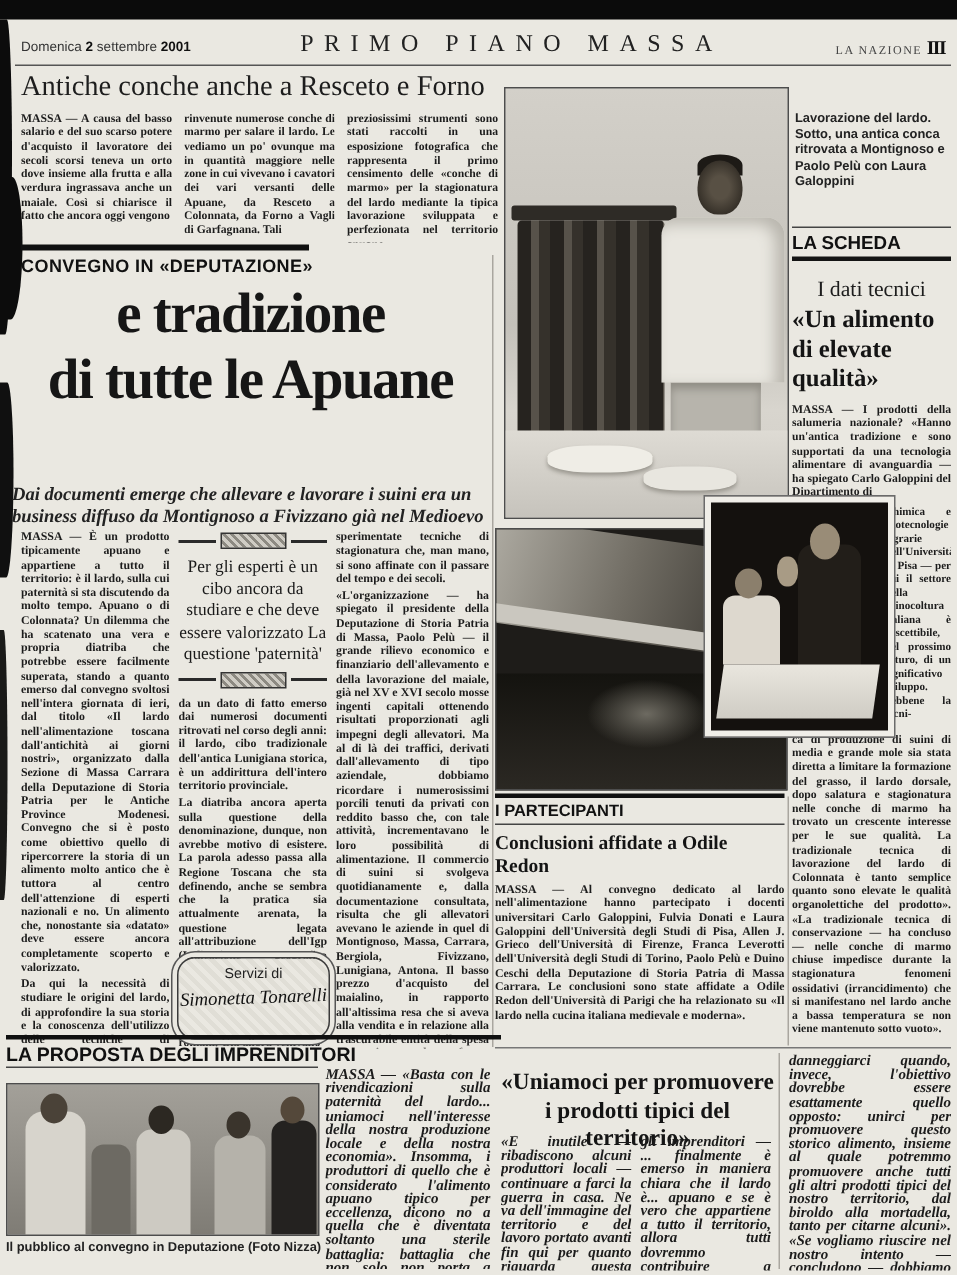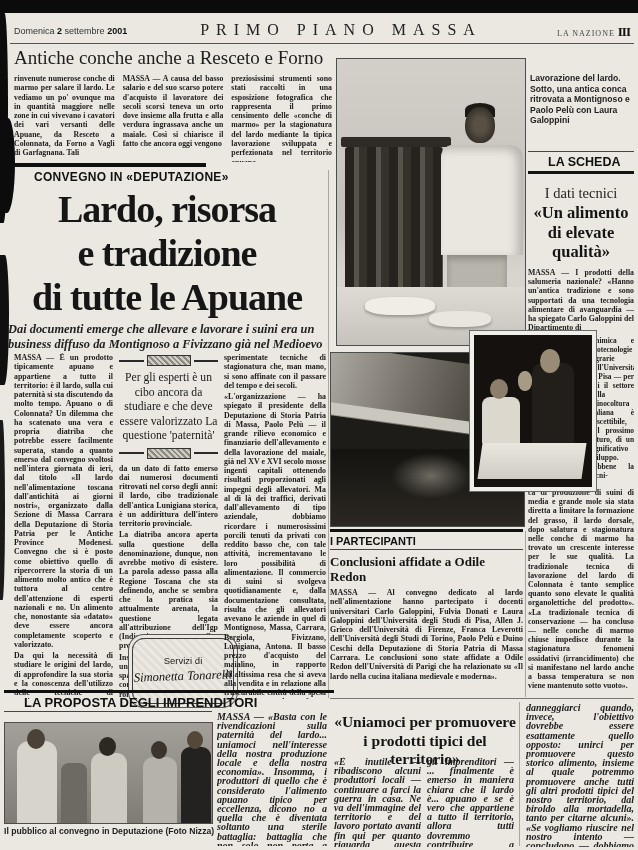--- a/index.html
+++ b/index.html
@@ -32,22 +32,22 @@
   .mcol{top:353px;height:346px;font-size:7.9px;line-height:9.25px;font-weight:600;}
   .mcol p{margin:0 0 2px 0;}
   .mcol1{left:14px;width:99px;}
   .mcol2{left:119px;width:99px;height:280px;}
   .mcol3{left:224px;width:102px;font-family:Liberation Serif, serif;}
   .orn{display:flex;align-items:center;gap:3px;margin:2px 0 5px 0;}
   .orn-line{flex:1;height:2px;background:#2a2a2a;}
   .orn-box{width:42px;height:9px;border:1px solid #333;
     background:repeating-linear-gradient(45deg,#cfccc4 0 2px,#8d8a82 2px 4px);}
   .pullquote{font-weight:normal;font-size:11.6px;line-height:14.5px;text-align:center;margin-bottom:4px;color:#191919;}
-  .byline-box{left:132px;top:638px;width:100px;height:48px;border:1px solid #3a3a3a;border-radius:12px;
-    box-shadow:0 0 0 3px #eae8e1,0 0 0 4px #555;text-align:center;padding-top:16px;
+  .byline-box{left:118px;top:638px;width:100px;height:48px;border:1px solid #3a3a3a;border-radius:12px;
+    box-shadow:0 0 0 3px #eae8e1,0 0 0 4px #555;text-align:center;padding-top:5px;
     background:repeating-linear-gradient(45deg,#eae8e1 0 3px,#e0ded6 3px 6px);}
   .byline-prefix{font-family:"Liberation Sans",sans-serif;font-size:9.5px;color:#222;}
   .byline-name{font-style:italic;font-size:12.5px;margin-top:3px;color:#111;transform:rotate(-2deg);}
   
   .photo{border:1px solid #4d4d4d;overflow:hidden;}
   .photoA{left:336px;top:58px;width:188px;height:286px;background:linear-gradient(180deg,#d3d0c9 0%,#c4c1ba 55%,#d8d5ce 75%,#cfccc5 100%);}
   .pA-rack{position:absolute;left:8px;top:88px;width:98px;height:150px;
     background:repeating-linear-gradient(90deg,#26231f 0 9px,#57524a 9px 14px,#35312b 14px 22px);border-radius:3px;}
   .pA-rackbar{position:absolute;left:4px;top:78px;width:110px;height:10px;background:#2e2b26;border-radius:2px;}
   .pA-head{position:absolute;left:128px;top:48px;width:30px;height:36px;background:radial-gradient(#585044 30%,#2f2a23 80%);border-radius:50% 50% 45% 45%;}
@@ -74,26 +74,26 @@
   .pD-h1{position:absolute;left:22px;top:6px;width:18px;height:20px;background:#4a4238;border-radius:50%;}
   .pD-f2{position:absolute;left:86px;top:30px;width:36px;height:70px;background:#cdcac2;border-radius:10px 10px 0 0;}
   .pD-h2{position:absolute;left:94px;top:14px;width:17px;height:19px;background:#2c2822;border-radius:50%;}
   .pD-f3{position:absolute;left:138px;top:34px;width:34px;height:66px;background:#b5b2aa;border-radius:10px 10px 0 0;}
   .pD-h3{position:absolute;left:146px;top:18px;width:16px;height:18px;background:#3a342c;border-radius:50%;}
   .pD-f4{position:absolute;left:176px;top:24px;width:30px;height:76px;background:#242220;border-radius:9px 9px 0 0;}
   .pD-h4{position:absolute;left:182px;top:8px;width:16px;height:18px;background:#54483a;border-radius:50%;}
   .pD-f5{position:absolute;left:56px;top:40px;width:26px;height:60px;background:#6d6a63;border-radius:8px 8px 0 0;}
   
   .photo-caption{left:530px;top:73px;width:103px;font-family:"Liberation Sans",sans-serif;font-weight:bold;font-size:8.6px;line-height:10.6px;color:#222;}
-  .sec-head{font-family:"Liberation Sans",sans-serif;font-weight:bold;color:#111;margin-left:20px;}
+  .sec-head{font-family:"Liberation Sans",sans-serif;font-weight:bold;color:#111;}
   .scheda-rule-thin{left:528px;top:151px;width:106px;height:1px;background:#444;}
   .scheda-kicker{left:528px;top:155px;font-size:12.5px;}
   .scheda-rule-thick{left:528px;top:171px;width:106px;height:2.5px;background:#141414;}
   .scheda-t1{left:528px;top:185px;width:106px;text-align:center;font-size:14.5px;color:#1d1d1d;}
-  .scheda-t2{left:528px;top:203px;width:106px;text-align:center;font-weight:bold;font-size:16.5px;line-height:19.5px;color:#141414;}
+  .scheda-t2{left:528px;top:203px;width:106px;text-align:left;font-weight:bold;font-size:16.5px;line-height:19.5px;color:#141414;}
   .scheda-body{font-size:7.8px;line-height:9.2px;font-weight:600;}
   .scheda-b1{left:528px;top:268px;width:106px;height:64px;}
   .scheda-b2{left:590px;top:336px;width:44px;height:148px;font-size:7.4px;line-height:9px;}
   .scheda-b3{left:528px;top:488px;width:106px;height:208px;}
   .vrule1{left:328px;top:170px;width:1px;height:528px;background:#a9a69f;}
   .vrule2{left:525px;top:531px;width:1px;height:166px;background:#a9a69f;}
   
   .part-box{left:330px;top:529px;width:193px;}
   .part-rule-thick{width:193px;height:3px;background:#101010;}
   .part-kicker{font-size:11px;margin:3px 0 2px 0;}
@@ -131,29 +131,28 @@
 </div>
 <div class="abs hdr-section">PRIMO PIANO MASSA</div>
 <div class="abs hdr-mast">
   <span>LA NAZIONE</span>
   <span class="hdr-pageno">III</span>
 </div>
 <div class="abs hdr-rule"></div>
 
 <div class="abs top-headline">Antiche conche anche a Resceto e Forno</div>
 <div class="abs top-cols">
+  <div class="jt">MASSA — A causa del basso salario e del suo scarso potere d'acquisto il lavoratore dei secoli scorsi teneva un orto dove insieme alla frutta e alla verdura ingrassava anche un maiale. Così si chiarisce il fatto che ancora oggi vengono</div>
   <div class="jt">rinvenute numerose conche di marmo per salare il lardo. Le vediamo un po' ovunque ma in quantità maggiore nelle zone in cui vivevano i cavatori dei vari versanti delle Apuane, da Resceto a Colonnata, da Forno a Vagli di Garfagnana. Tali</div>
-  <div class="jt">MASSA — A causa del basso salario e del suo scarso potere d'acquisto il lavoratore dei secoli scorsi teneva un orto dove insieme alla frutta e alla verdura ingrassava anche un maiale. Così si chiarisce il fatto che ancora oggi vengono</div>
   <div class="jt">preziosissimi strumenti sono stati raccolti in una esposizione fotografica che rappresenta il primo censimento delle «conche di marmo» per la stagionatura del lardo mediante la tipica lavorazione sviluppata e perfezionata nel territorio apuano.</div>
 </div>
 
 <div class="abs kicker-bar"></div>
 <div class="abs kicker-text sec-head">CONVEGNO IN «DEPUTAZIONE»</div>
 <div class="abs headline">
-  <div>Lardo, risorsa</div>
   <div>e tradizione</div>
   <div>di tutte le Apuane</div>
 </div>
 <div class="abs deck">Dai documenti emerge che allevare e lavorare i suini era un business diffuso da Montignoso a Fivizzano già nel Medioevo</div>
 
 <div class="abs mcol mcol1 jt">
   <p>MASSA — È un prodotto tipicamente apuano e appartiene a tutto il territorio: è il lardo, sulla cui paternità si sta discutendo da molto tempo. Apuano o di Colonnata? Un dilemma che ha scatenato una vera e propria diatriba che potrebbe essere facilmente superata, stando a quanto emerso dal convegno svoltosi nell'intera giornata di ieri, dal titolo «Il lardo nell'alimentazione toscana dall'antichità ai giorni nostri», organizzato dalla Sezione di Massa Carrara della Deputazione di Storia Patria per le Antiche Province Modenesi. Convegno che si è posto come obiettivo quello di ripercorrere la storia di un alimento molto antico che è tuttora al centro dell'attenzione di esperti nazionali e no. Un alimento che, nonostante sia «datato» deve essere ancora completamente scoperto e valorizzato.</p>
   <p>Da qui la necessità di studiare le origini del lardo, di approfondire la sua storia e la conoscenza dell'utilizzo delle tecniche di stagionatura, a partire dall'epoca romana per arrivare via via a quella odierna. Un'analisi accurata che, lo dicevamo, è partita</p>
 </div>
 

